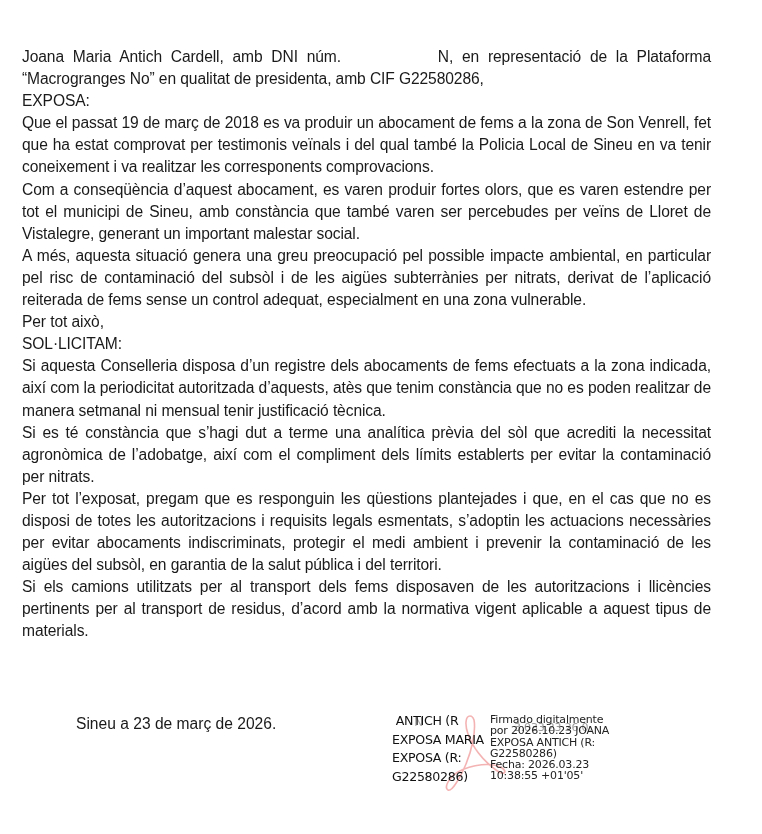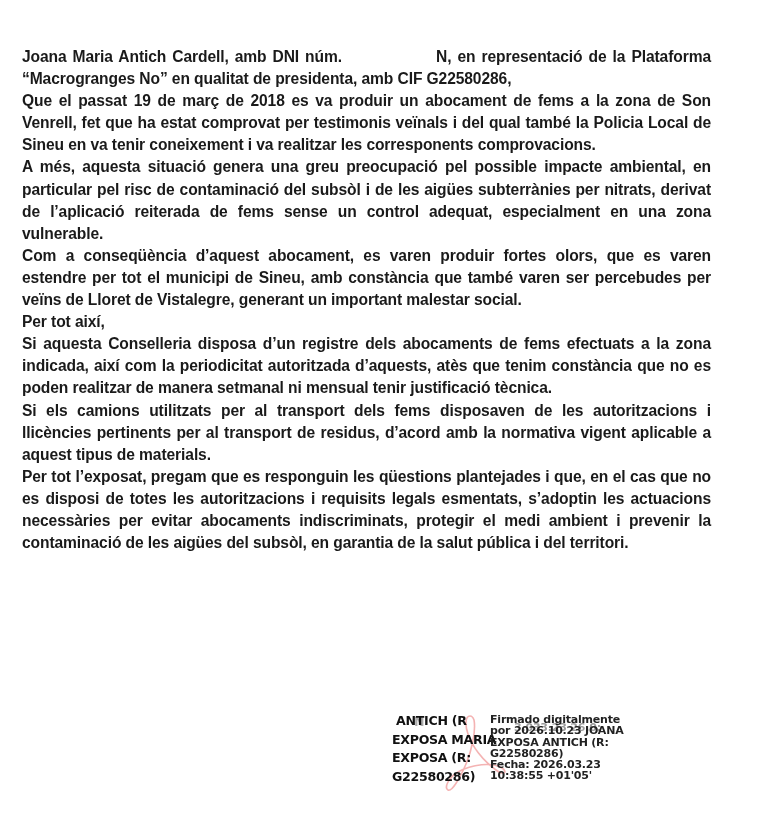--- a/index.html
+++ b/index.html
@@ -15,21 +15,20 @@
       font-family: "Liberation Sans", sans-serif;
       color: #1a1a1a;
     }
     .page {
       position: absolute;
       left: 0;
       top: 0;
       width: 762px;
       height: 834px;
       background: #ffffff;
-      font-weight: bold;
     }
     .body-text {
       position: absolute;
       left: 22px;
       top: 46px;
       width: 689px;
       font-size: 15.6px;
       line-height: 22.1px;
       text-align: justify;
       letter-spacing: -0.1px;
@@ -107,29 +106,33 @@
 </head>
 <body>
 
 <div class="page">
 
   <div class="body-text">
     <p>
       <span>Joana Maria Antich Cardell, amb DNI núm.</span>
       <span class="redacted"></span><span>N</span><span>, en representació de la Plataforma “Macrogranges No” en qualitat de presidenta, amb CIF G22580286,</span>
     </p>
+    <p>EXPOSA:</p>
     <p>Que el passat 19 de març de 2018 es va produir un abocament de fems a la zona de Son Venrell, fet que ha estat comprovat per testimonis veïnals i del qual també la Policia Local de Sineu en va tenir coneixement i va realitzar les corresponents comprovacions.</p>
+    <p>Com a conseqüència d’aquest abocament, es varen produir fortes olors, que es varen estendre per tot el municipi de Sineu, amb constància que també varen ser percebudes per veïns de Lloret de Vistalegre, generant un important malestar social.</p>
     <p>A més, aquesta situació genera una greu preocupació pel possible impacte ambiental, en particular pel risc de contaminació del subsòl i de les aigües subterrànies per nitrats, derivat de l’aplicació reiterada de fems sense un control adequat, especialment en una zona vulnerable.</p>
-    <p>Com a conseqüència d’aquest abocament, es varen produir fortes olors, que es varen estendre per tot el municipi de Sineu, amb constància que també varen ser percebudes per veïns de Lloret de Vistalegre, generant un important malestar social.</p>
-    <p>Per tot així,</p>
+    <p>Per tot això,</p>
+    <p>SOL·LICITAM:</p>
     <p>Si aquesta Conselleria disposa d’un registre dels abocaments de fems efectuats a la zona indicada, així com la periodicitat autoritzada d’aquests, atès que tenim constància que no es poden realitzar de manera setmanal ni mensual tenir justificació tècnica.</p>
+    <p>Si es té constància que s’hagi dut a terme una analítica prèvia del sòl que acrediti la necessitat agronòmica de l’adobatge, així com el compliment dels límits establerts per evitar la contaminació per nitrats.</p>
+    <p>Per tot l’exposat, pregam que es responguin les qüestions plantejades i que, en el cas que no es disposi de totes les autoritzacions i requisits legals esmentats, s’adoptin les actuacions necessàries per evitar abocaments indiscriminats, protegir el medi ambient i prevenir la contaminació de les aigües del subsòl, en garantia de la salut pública i del territori.</p>
     <p>Si els camions utilitzats per al transport dels fems disposaven de les autoritzacions i llicències pertinents per al transport de residus, d’acord amb la normativa vigent aplicable a aquest tipus de materials.</p>
-    <p>Per tot l’exposat, pregam que es responguin les qüestions plantejades i que, en el cas que no es disposi de totes les autoritzacions i requisits legals esmentats, s’adoptin les actuacions necessàries per evitar abocaments indiscriminats, protegir el medi ambient i prevenir la contaminació de les aigües del subsòl, en garantia de la salut pública i del territori.</p>
   </div>
 
+  <div class="date-line">Sineu a 23 de març de 2026.</div>
 
   <div class="signature">
     <svg class="sig-mark" viewBox="0 0 80 80">
       <path d="M38 4 C33 4 33 14 36 22 C40 34 50 48 64 58 C72 64 76 60 70 56 C60 50 40 52 26 60 C16 66 12 76 16 78 C20 80 28 66 34 52 C40 38 44 18 42 8 C41 5 40 4 38 4 Z" fill="none" stroke="#f2a6a6" stroke-width="1.6" opacity="0.85"></path>
     </svg>
 
     <div class="sig-name">
       <div>
         <span style="position:relative;">&nbsp;<span>ANTICH (R</span><span class="ghost" style="left:22px;">N</span></span>
       </div>

